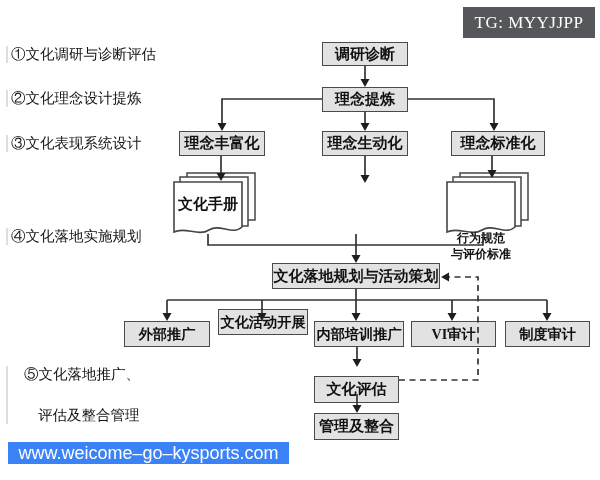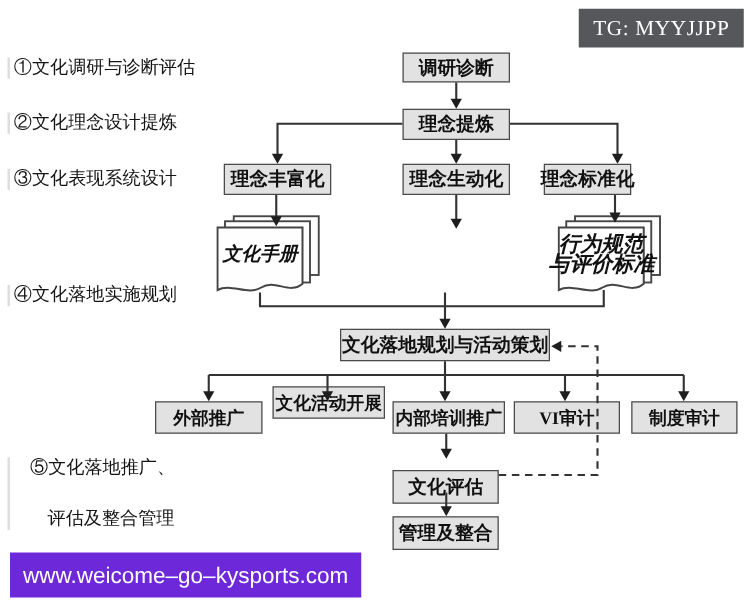--- a/index.html
+++ b/index.html
@@ -6,22 +6,22 @@
   #stage{
     position:relative;width:600px;height:480px;background:#ffffff;
     font-family:"Liberation Serif","DejaVu Serif",serif;overflow:hidden;
   }
   .badge{
     position:absolute;left:463px;top:7px;width:132px;height:31px;
     background:#56575a;color:#fff;display:flex;align-items:center;justify-content:center;
     font-family:Liberation Serif, serif;font-size:17px;letter-spacing:.5px;
   }
   .footerbar{
-    position:absolute;left:8px;top:442px;width:281px;height:36px;
-    background:#6d28d9;color:#fff;display:flex;align-items:center;justify-content:center;
+    position:absolute;left:8px;top:442px;width:281px;height:22px;
+    background:#3b82f6;color:#fff;display:flex;align-items:center;justify-content:center;
     font-family:"Liberation Sans","DejaVu Sans",sans-serif;font-size:18px;white-space:nowrap;
   }
   .phase{
     position:absolute;color:#141414;font-weight:400;font-size:14.5px;line-height:17px;
     border-left:2px solid #dedede;padding-left:3px;white-space:nowrap;
   }
   .phase .l2{display:block;margin-left:14px;margin-top:24px;}
   #phase1{left:6px;top:46px;}
   #phase2{left:6px;top:90px;}
   #phase3{left:6px;top:135px;}
@@ -31,43 +31,43 @@
     position:absolute;background:#e2e2e2;border:1.6px solid #4a4a4a;box-sizing:border-box;
     display:flex;align-items:center;justify-content:center;
     color:#111;font-weight:700;font-size:15px;white-space:nowrap;z-index:2;
   }
   .box.small{font-size:14.2px;}
   .doc{position:absolute;width:84px;height:66px;z-index:2;}
   .doc svg{position:absolute;left:0;top:0;}
   .doc-label{
     position:absolute;left:0;top:10px;width:70px;height:44px;
     display:flex;flex-direction:column;align-items:center;justify-content:center;
-    color:#111;font-weight:700;font-size:15px;line-height:17px;white-space:nowrap;font-style:italic;
+    color:#111;font-weight:700;font-size:15px;line-height:17px;white-space:nowrap;
   }
-  .doc-label.two{font-size:17px;line-height:16px;}
+  .doc-label.two{font-size:12px;line-height:16px;margin-top:42px;}
   #connectors{position:absolute;left:0;top:0;z-index:5;pointer-events:none;}
 </style>
 </head>
 <body>
 
 <div id="stage">
 
   <div class="badge">TG: MYYJJPP</div>
 
   <div class="phase" id="phase1"><span>①文化调研与诊断评估</span></div>
   <div class="phase" id="phase2"><span>②文化理念设计提炼</span></div>
   <div class="phase" id="phase3"><span>③文化表现系统设计</span></div>
   <div class="phase" id="phase4"><span>④文化落地实施规划</span></div>
   <div class="phase" id="phase5"><span>⑤文化落地推广、</span><span class="l2">评估及整合管理</span></div>
 
   <div class="box" style="left:322px;top:42px;width:86px;height:24px">调研诊断</div>
   <div class="box" style="left:322px;top:87px;width:86px;height:25px">理念提炼</div>
   <div class="box" style="left:322px;top:131px;width:86px;height:25px">理念生动化</div>
   <div class="box" style="left:179px;top:131px;width:86px;height:25px">理念丰富化</div>
-  <div class="box" style="left:435px;top:131px;width:70px;height:25px">理念标准化</div>
+  <div class="box" style="left:451px;top:131px;width:94px;height:25px">理念标准化</div>
   <div class="box" style="left:272px;top:263px;width:168px;height:26px">文化落地规划与活动策划</div>
   <div class="box small" style="left:124px;top:321px;width:86px;height:26px">外部推广</div>
   <div class="box small" style="left:218px;top:309px;width:90px;height:26px">文化活动开展</div>
   <div class="box small" style="left:411px;top:321px;width:85px;height:26px">VI审计</div>
   <div class="box small" style="left:314px;top:321px;width:90px;height:26px">内部培训推广</div>
   <div class="box small" style="left:505px;top:321px;width:85px;height:26px">制度审计</div>
   <div class="box" style="left:314px;top:376px;width:85px;height:27px">文化评估</div>
   <div class="box" style="left:314px;top:413px;width:85px;height:27px">管理及整合</div>
 
   <div class="doc" style="left:173px;top:172px">

